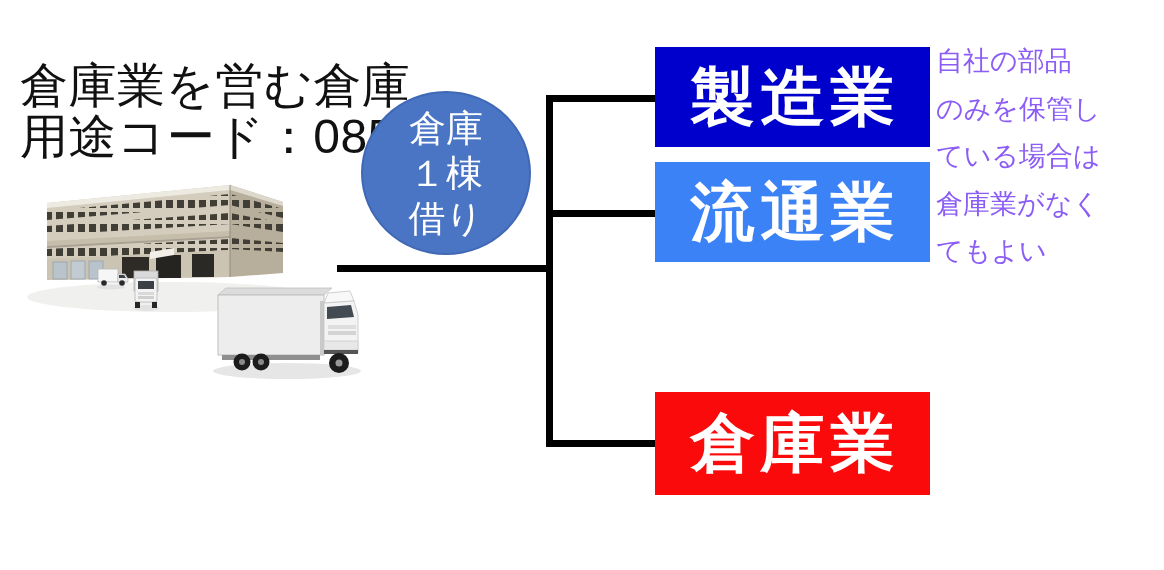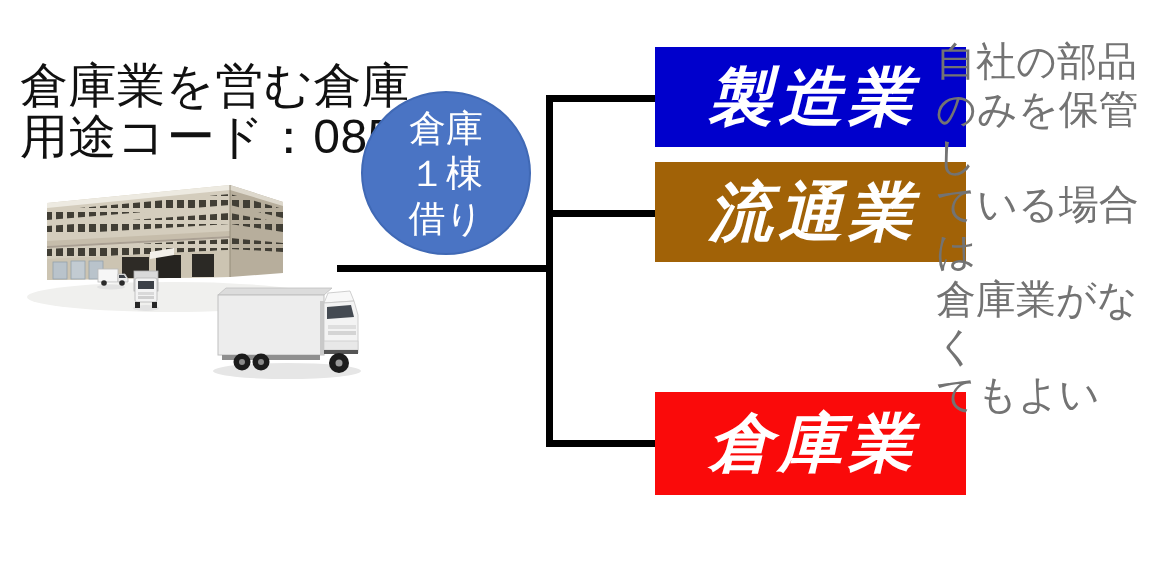--- a/index.html
+++ b/index.html
@@ -17,29 +17,29 @@
     display:flex;align-items:center;justify-content:center;text-align:center;
     color:#fff;font-weight:normal;font-size:37px;line-height:45px;white-space:pre-line;
   }
   .line{position:absolute;background:#000;}
   #line-main{left:337px;top:265px;width:216px;height:7px;}
   #line-vert{left:546px;top:95px;width:7px;height:352px;}
   #line-b1{left:553px;top:95px;width:102px;height:7px;}
   #line-b2{left:553px;top:210px;width:102px;height:7px;}
   #line-b3{left:553px;top:440px;width:107px;height:7px;}
   .box{
-    position:absolute;left:655px;width:311px;box-sizing:border-box;
+    position:absolute;left:655px;width:275px;box-sizing:border-box;
     display:flex;align-items:center;justify-content:center;
-    color:#fff;font-weight:bold;font-size:64px;letter-spacing:6px;text-indent:6px;font-style:italic;
+    color:#fff;font-weight:bold;font-size:64px;letter-spacing:6px;text-indent:6px;
   }
   #box-manufacturing{top:47px;height:100px;background:#0000cc;}
-  #box-distribution{top:162px;height:100px;background:#a16207;}
+  #box-distribution{top:162px;height:100px;background:#3b82f6;}
   #box-warehousing{top:392px;height:103px;background:#fa0a0a;text-align:right;}
   .note{
-    position:absolute;font-size:40px;line-height:47.5px;white-space:pre-line;color:#737373;
+    position:absolute;font-size:27px;line-height:47.5px;white-space:pre-line;color:#8b5cf6;
   }
   #note-top{left:936px;top:38px;width:226px;}
   #note-bottom{left:944px;top:356px;width:218px;}
   .illustration{position:absolute;left:22px;top:175px;width:340px;height:215px;}
 </style>
 </head>
 <body>
 
 <div class="canvas">
 

